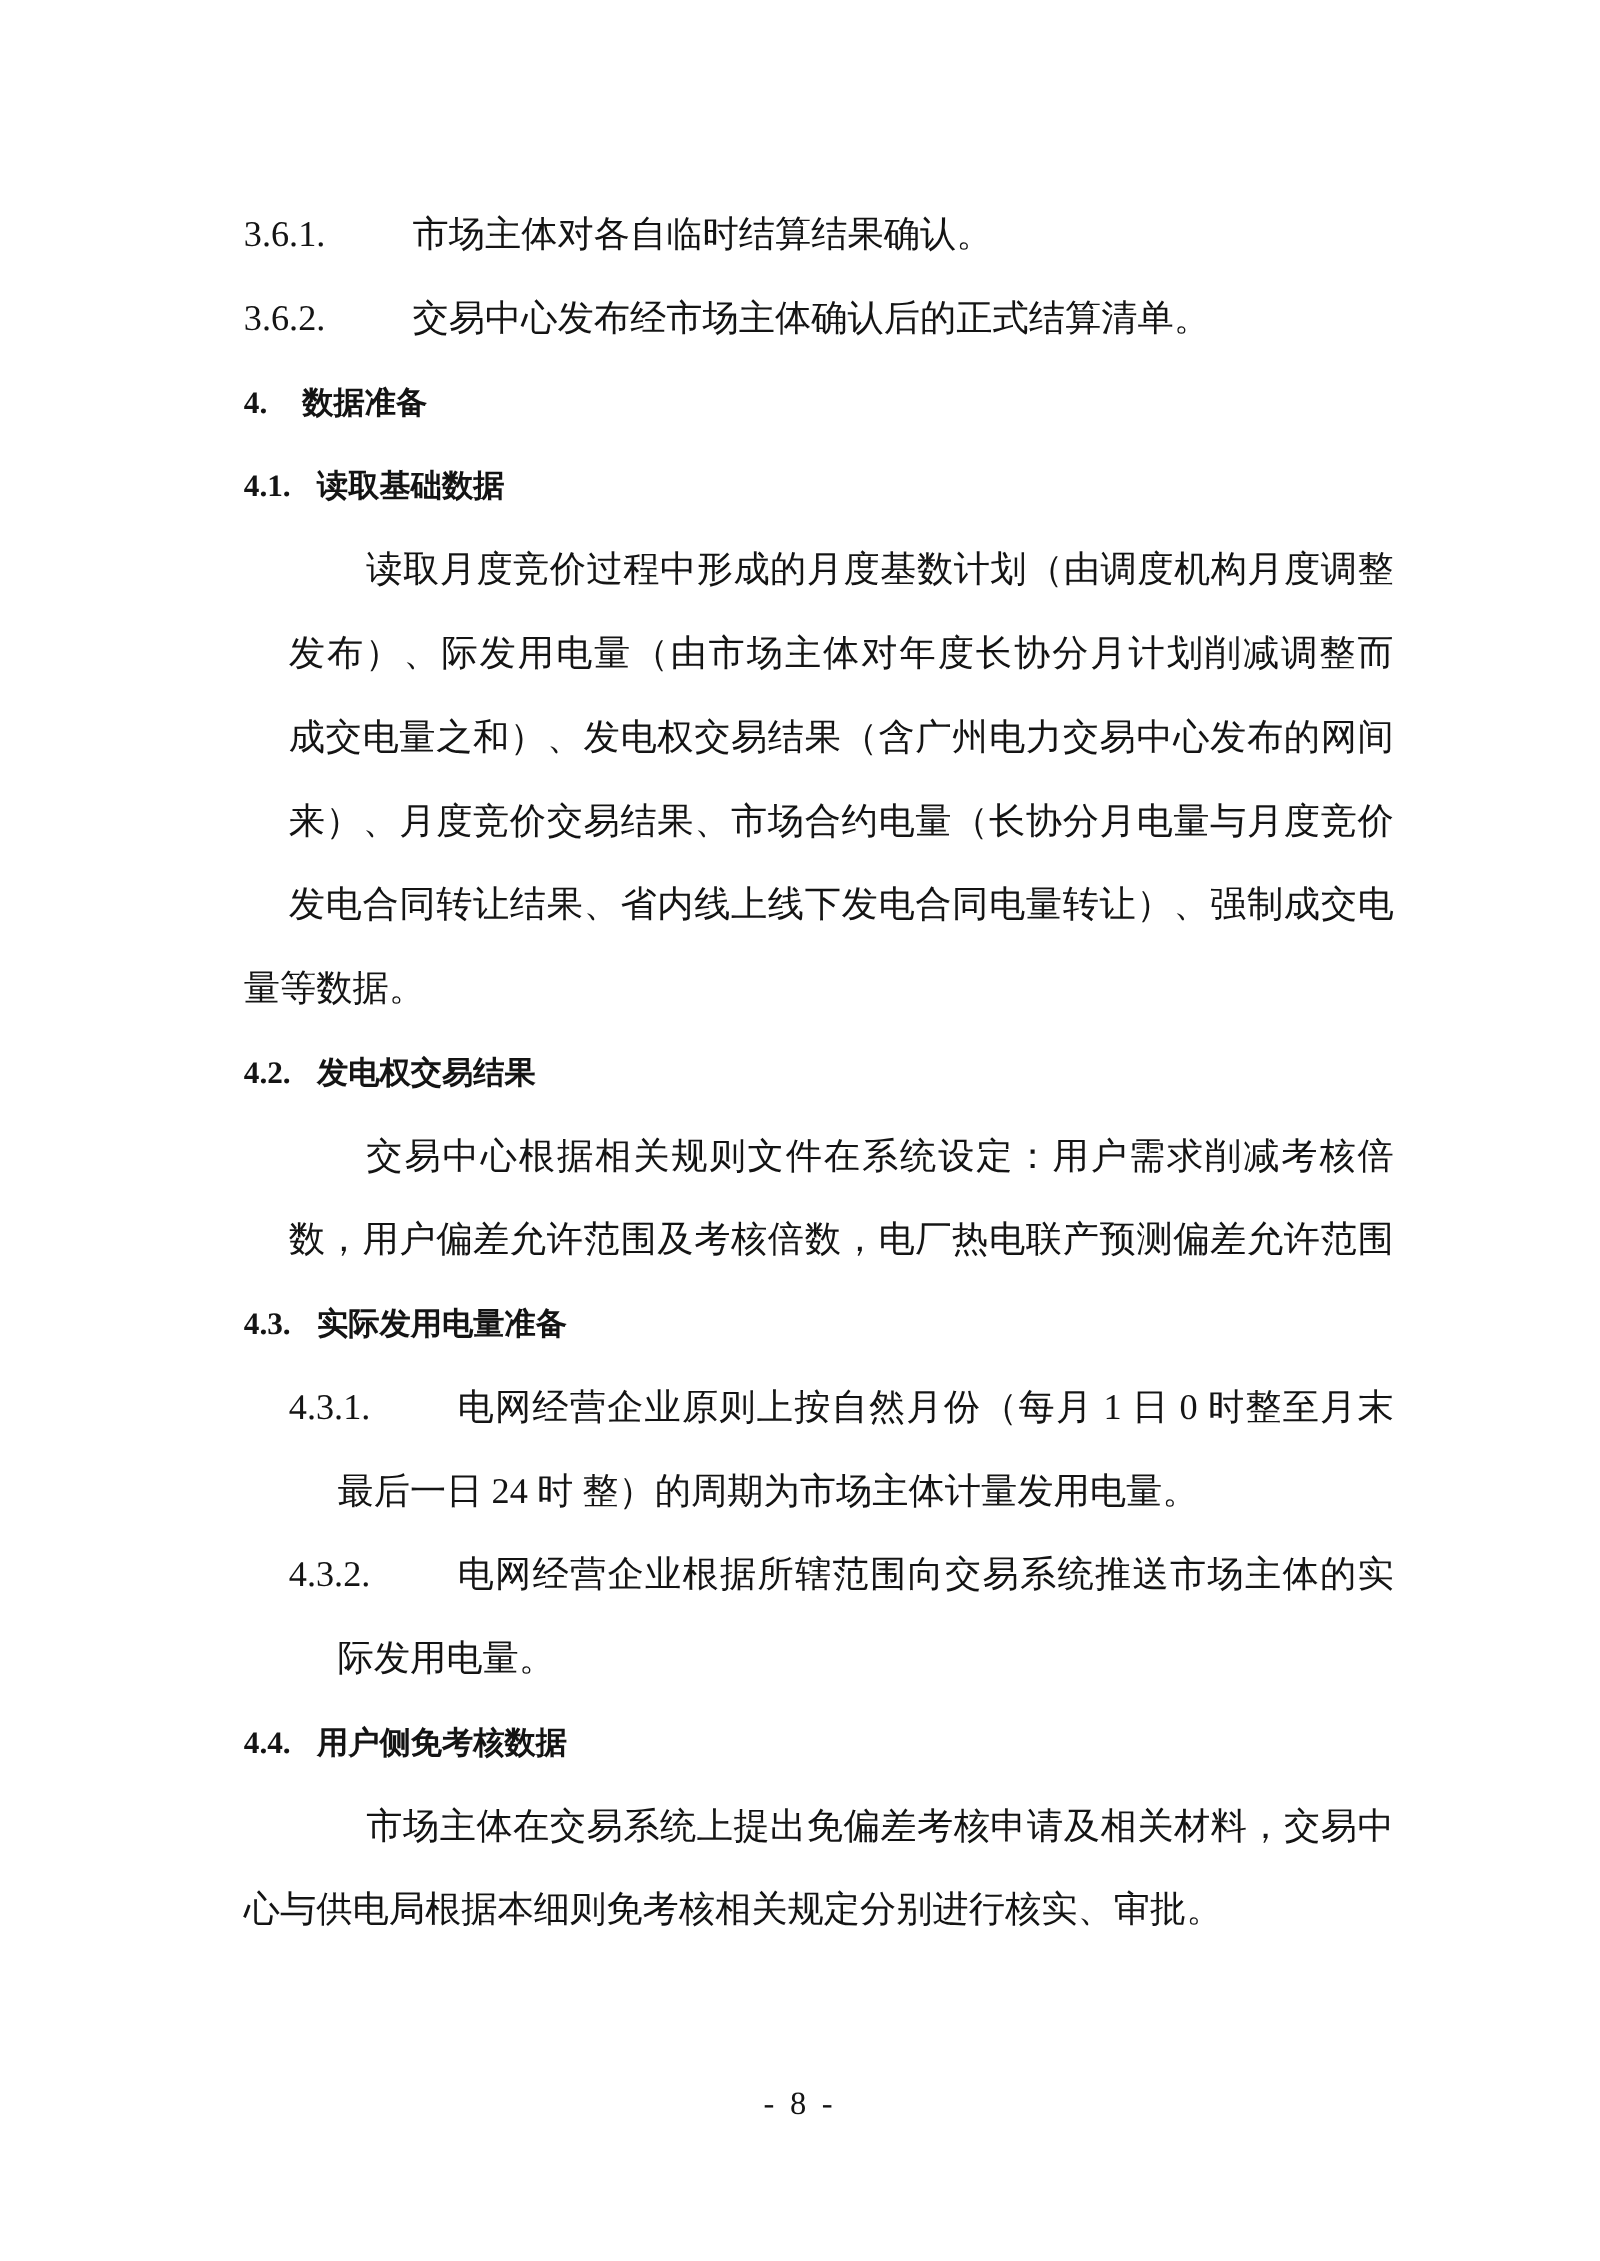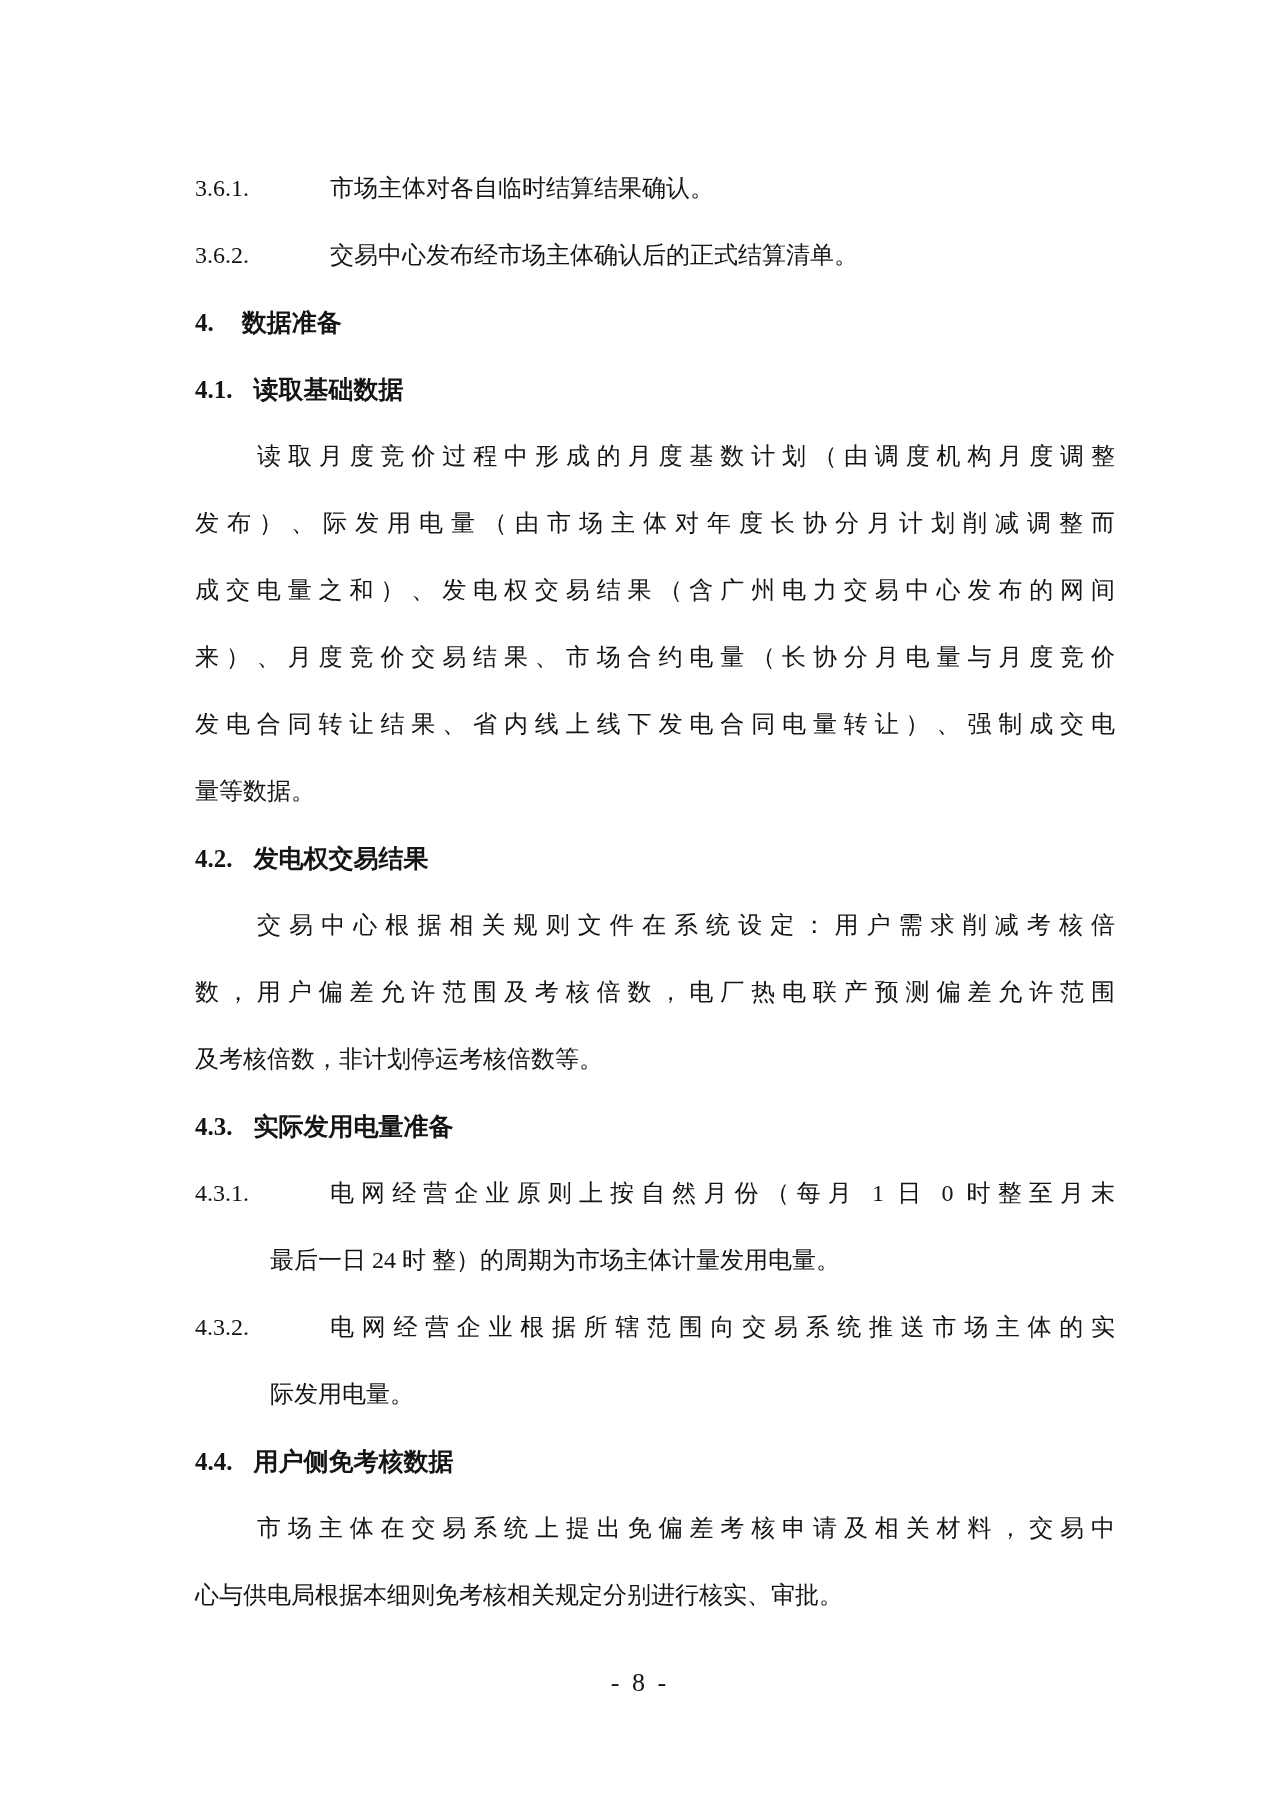--- a/index.html
+++ b/index.html
@@ -18,27 +18,28 @@
   }
   .content {
     position: absolute;
     left: 195px;
     top: 155px;
     width: 920px;
   }
   .line {
     height: 67px;
     line-height: 67px;
-    font-size: 24px;
+    font-size: 29px;
     white-space: pre-wrap;
   }
   
   .line.fill {
     text-align: justify;
     text-align-last: justify;
+    margin-left: 36px;
   }
   
   .line.numbered {
     display: flex;
   }
   .line.numbered .num {
     flex: 0 0 135px;
   }
   .line.numbered .txt {
     flex: 1 1 auto;
@@ -81,21 +82,20 @@
       <div class="line heading2"><span class="num">4.1.</span><span class="txt">读取基础数据</span></div>
       <div class="line body-first fill"><span class="txt">读取月度竞价过程中形成的月度基数计划（由调度机构月度调整</span></div>
       <div class="line body fill"><span class="txt">发布）、际发用电量（由市场主体对年度长协分月计划削减调整而</span></div>
       <div class="line body fill"><span class="txt">成交电量之和）、发电权交易结果（含广州电力交易中心发布的网间</span></div>
       <div class="line body fill"><span class="txt">来）、月度竞价交易结果、市场合约电量（长协分月电量与月度竞价</span></div>
       <div class="line body fill"><span class="txt">发电合同转让结果、省内线上线下发电合同电量转让）、强制成交电</span></div>
       <div class="line body"><span class="txt">量等数据。</span></div>
       <div class="line heading2"><span class="num">4.2.</span><span class="txt">发电权交易结果</span></div>
       <div class="line body-first fill"><span class="txt">交易中心根据相关规则文件在系统设定：用户需求削减考核倍</span></div>
       <div class="line body fill"><span class="txt">数，用户偏差允许范围及考核倍数，电厂热电联产预测偏差允许范围</span></div>
-      <div class="line body"><span class="txt">及考核倍数，非计划停运考核倍数等。</span></div>
       <div class="line heading2"><span class="num">4.3.</span><span class="txt">实际发用电量准备</span></div>
       <div class="line numbered fill"><span class="num">4.3.1.</span><span class="txt">电网经营企业原则上按自然月份（每月 1 日 0 时整至月末</span></div>
       <div class="line hang"><span class="txt">最后一日 24 时 整）的周期为市场主体计量发用电量。</span></div>
       <div class="line numbered fill"><span class="num">4.3.2.</span><span class="txt">电网经营企业根据所辖范围向交易系统推送市场主体的实</span></div>
       <div class="line hang"><span class="txt">际发用电量。</span></div>
       <div class="line heading2"><span class="num">4.4.</span><span class="txt">用户侧免考核数据</span></div>
       <div class="line body-first fill"><span class="txt">市场主体在交易系统上提出免偏差考核申请及相关材料，交易中</span></div>
       <div class="line body"><span class="txt">心与供电局根据本细则免考核相关规定分别进行核实、审批。</span></div>
     </div>
   <div class="page-number">- 8 -</div>

